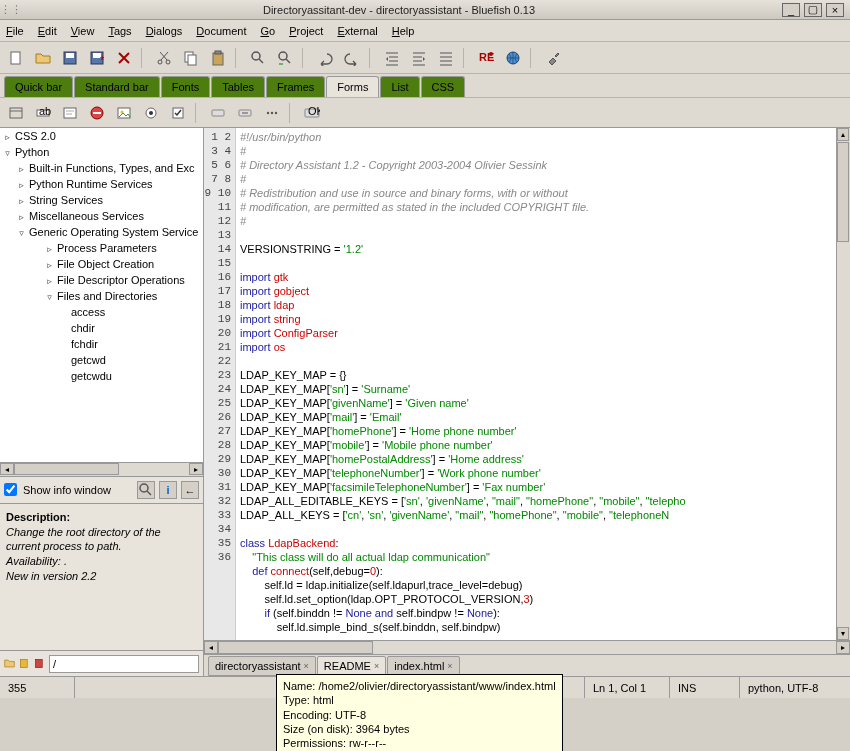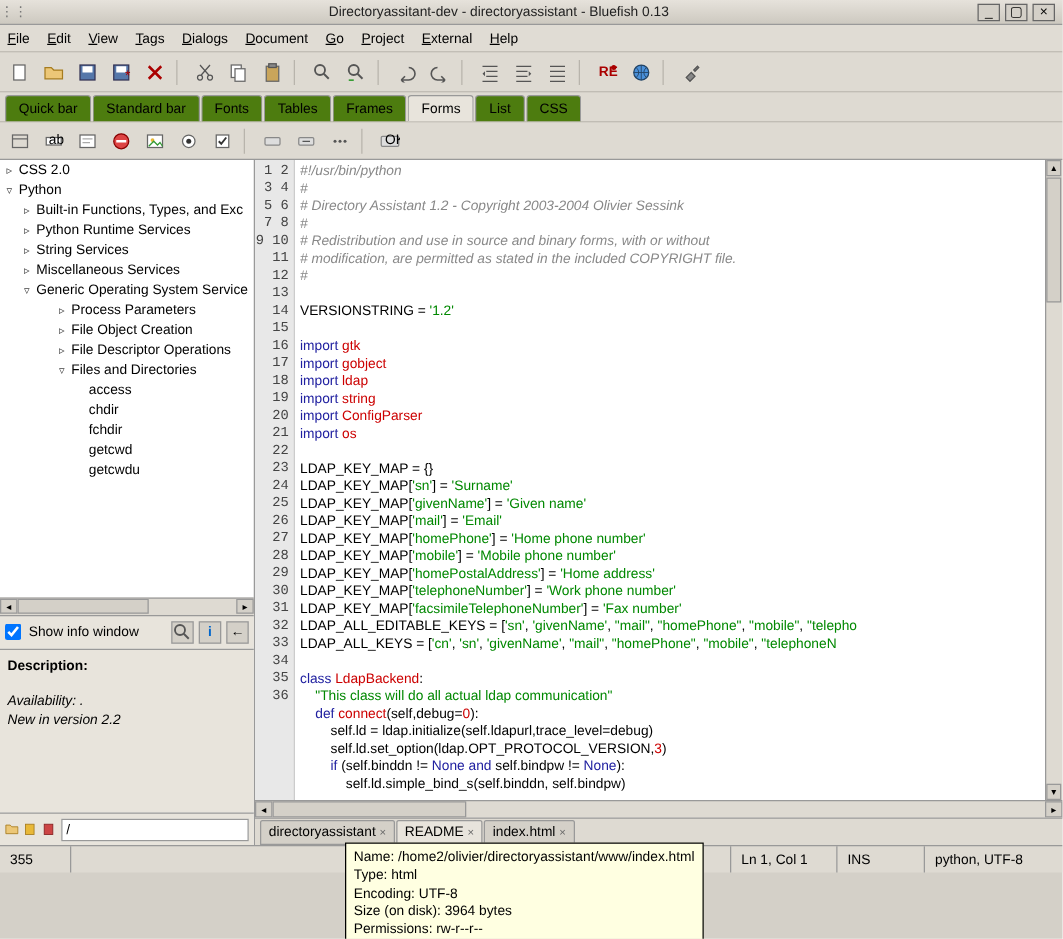--- a/index.html
+++ b/index.html
@@ -342,21 +342,21 @@
           <svg viewBox="0 0 16 16">
             <circle cx="6" cy="6" r="4" fill="none" stroke="#555" stroke-width="1.5"></circle>
             <line x1="9" y1="9" x2="13" y2="13" stroke="#555" stroke-width="1.5"></line>
           </svg>
         </div>
       <div class="mini" style="font-weight:bold;color:#06c">i</div>
       <div class="mini">←</div>
     </div>
     <div class="desc">
       <b>Description:</b><br>
-      <br>
+      <span style="font-style:italic">Change the root directory of the current process to path.</span><br>
       <span style="font-style:italic">Availability: .</span><br>
       <span style="font-style:italic">New in version 2.2</span>
       <div style="height:60px"></div>
     </div>
     <div class="dirbar">
       <div class="dicon">
           <svg viewBox="0 0 16 16">
             <path d="M1 3h5l2 2h7v8H1z" fill="#ecc777" stroke="#a67c1f"></path>
           </svg>
         </div>
@@ -438,21 +438,21 @@
         </div>
         <div class="ftab">
           <span>index.html</span>
           <span class="x">×</span>
         </div>
       </div>
   </div>
 </div>
 
 <div class="status">
-  <div class="cell" style="width:57px">355</div>
+  <div class="cell" style="width:75px">355</div>
   <div class="cell stretch"></div>
   <div class="cell" style="width:85px">Ln 1, Col 1</div>
   <div class="cell" style="width:70px">INS</div>
   <div class="cell" style="width:110px;border-right:none">python, UTF-8</div>
 </div>
 
 <div class="tooltip">
   <div>Name: /home2/olivier/directoryassistant/www/index.html</div>
   <div>Type: html</div>
   <div>Encoding: UTF-8</div>

